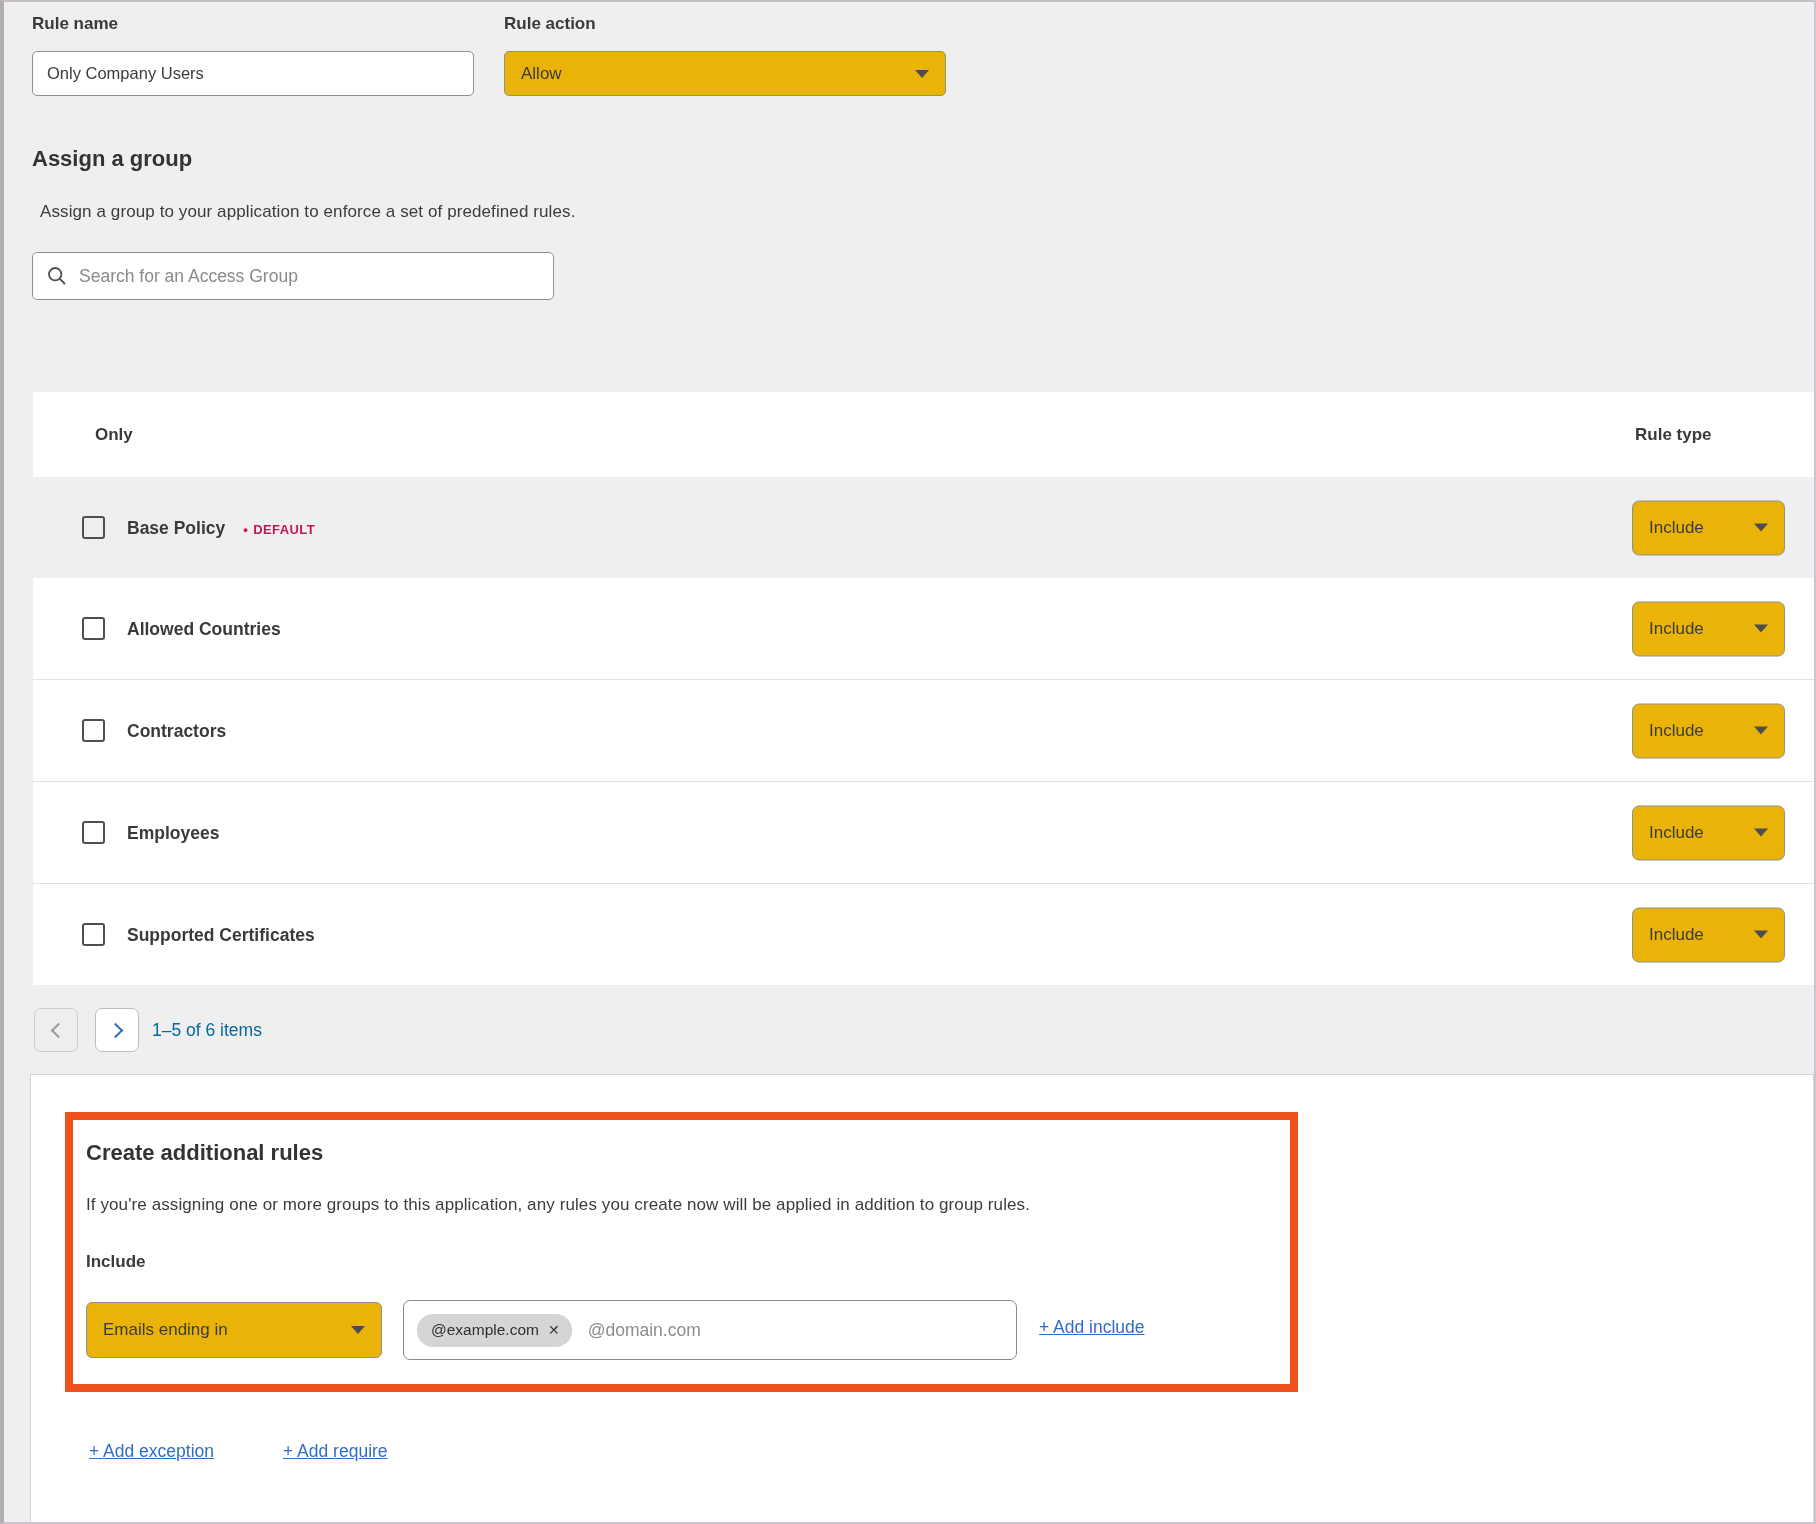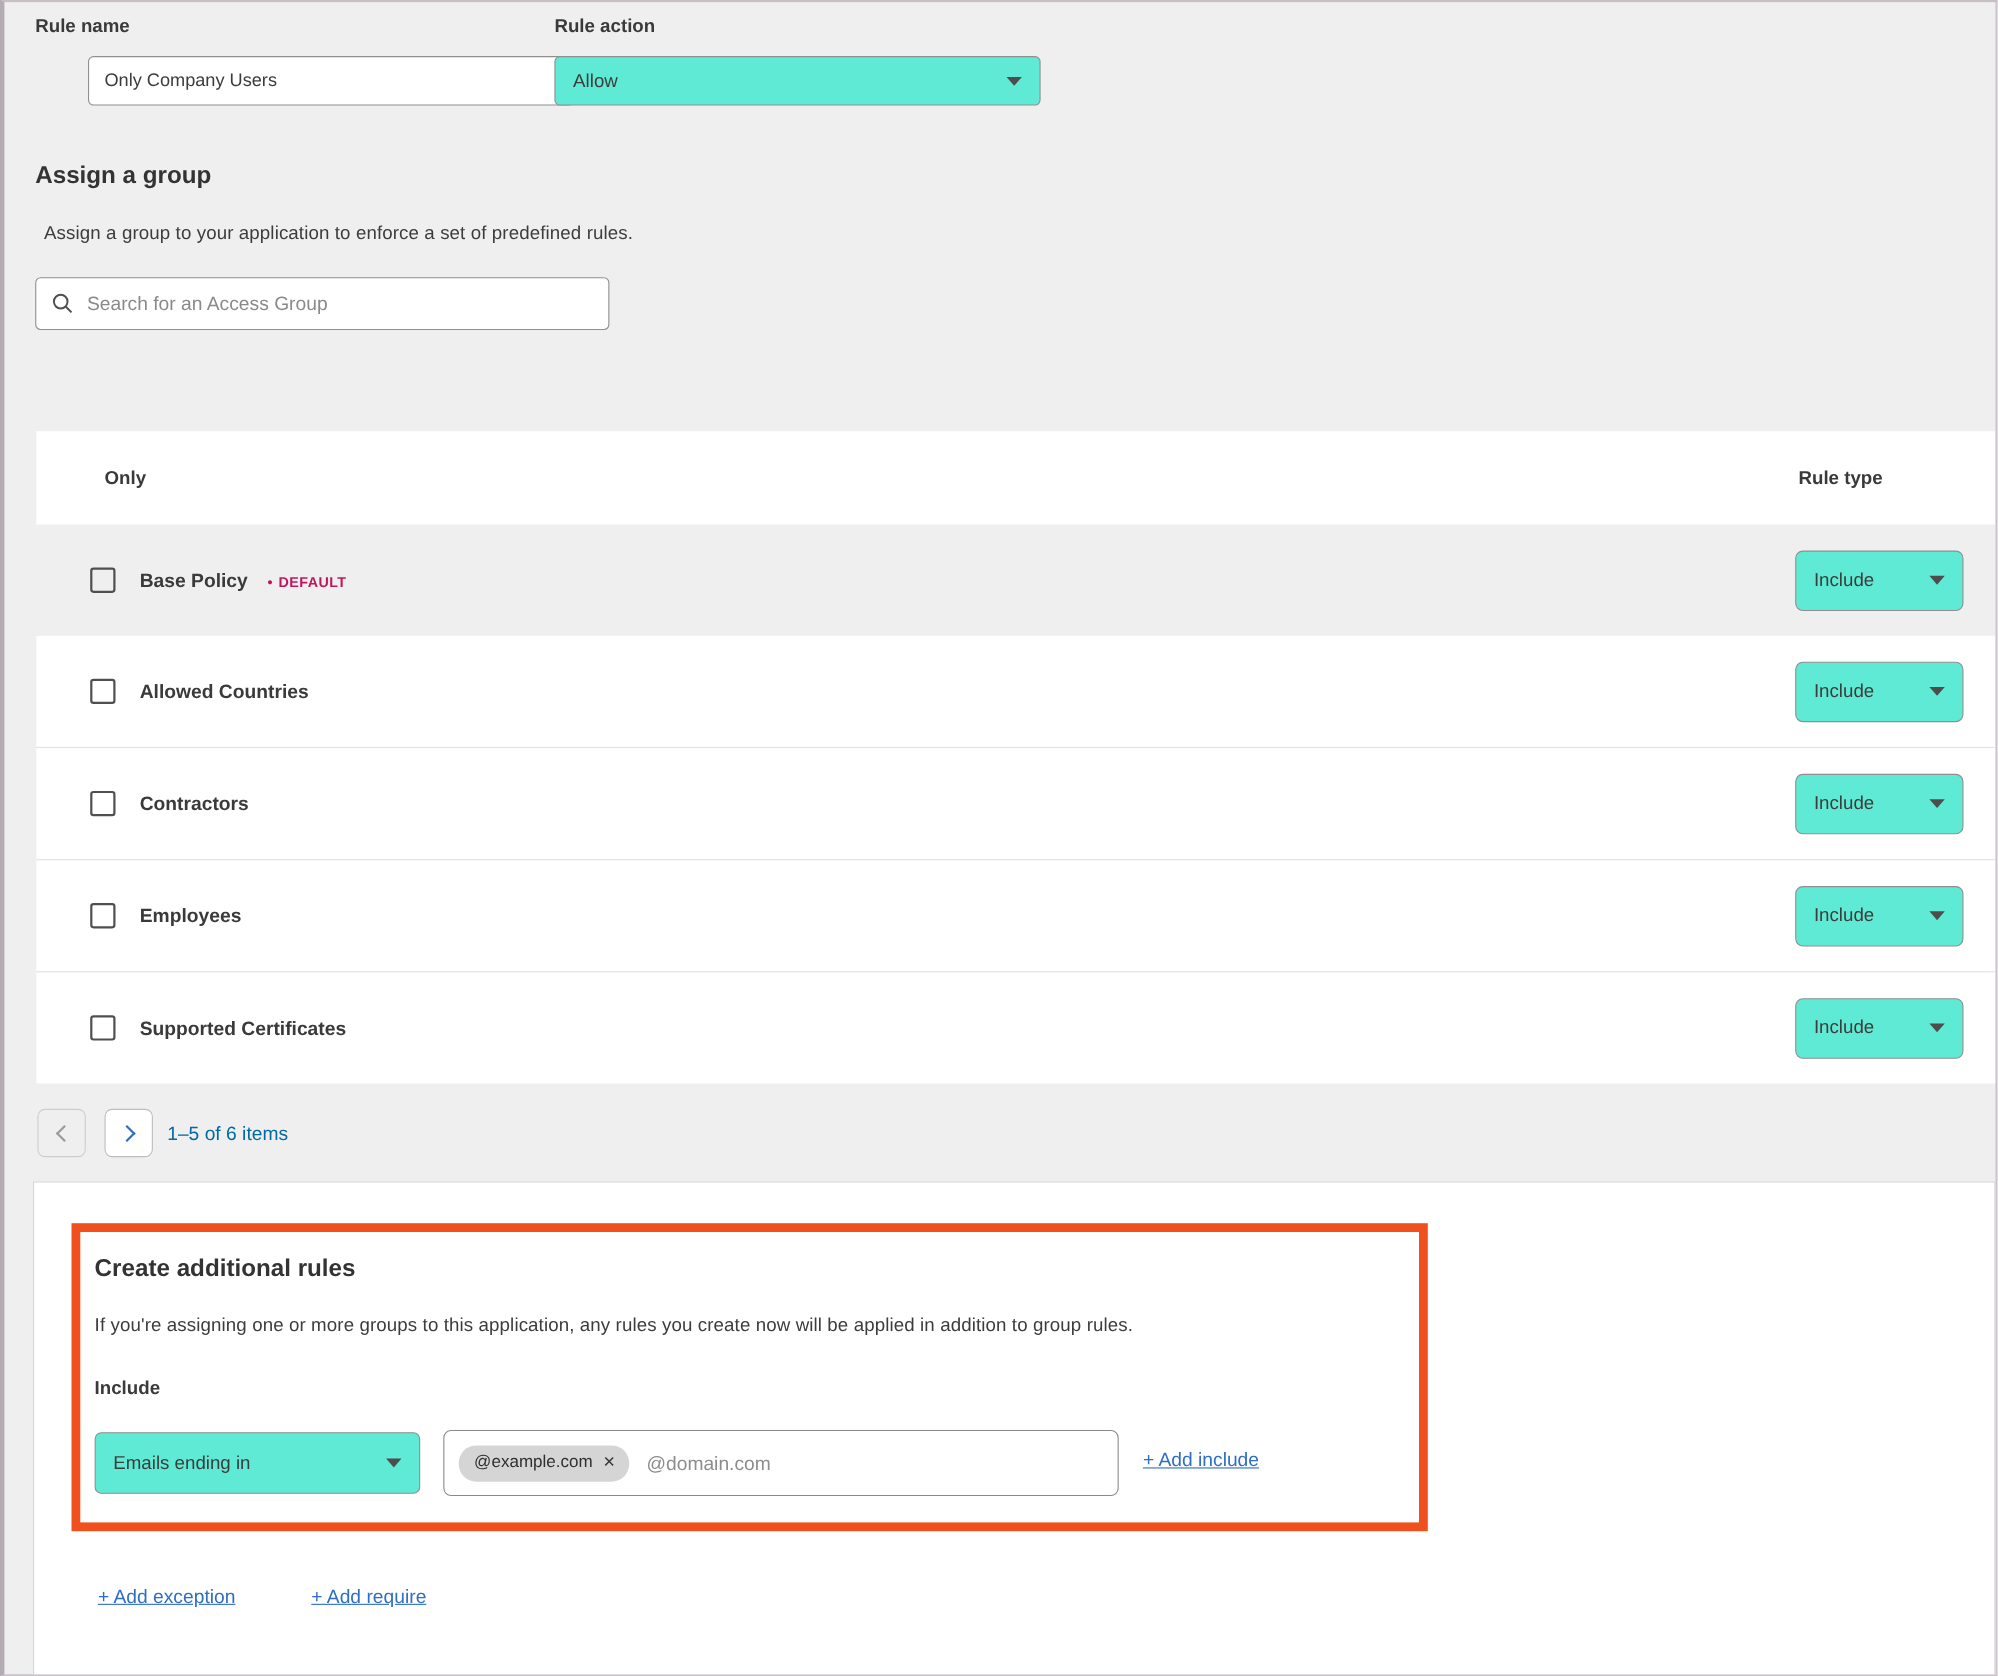--- a/index.html
+++ b/index.html
@@ -16,25 +16,24 @@
     overflow:hidden;
   }
   .abs{ position:absolute; }
 
   .field-label{ font-size:17px; font-weight:700; color:#3a3a3a; }
   .text-input{
     background:#fff; border:1.5px solid #8f8f8f; border-radius:5px;
     font-size:16.5px; color:#3c3c3c; width:100%; height:100%;
     padding:0 14px; outline:none;
     font-family:"Liberation Sans","DejaVu Sans",sans-serif;
-    margin-left:48px;
   }
 
   .select-box{
-    background:#5eead4; border:1.5px solid #8f8f8f; border-radius:5px;
+    background:#eab308; border:1.5px solid #8f8f8f; border-radius:5px;
     display:flex; align-items:center; justify-content:space-between;
     padding:0 16px; font-size:17px; color:#3c3c3c; cursor:pointer;
   }
   .caret{
     width:0; height:0; border-left:7px solid transparent;
     border-right:7px solid transparent; border-top:8px solid #4d4d4d;
   }
 
   .search-wrap{
     background:#fff; border:1.5px solid #8f8f8f; border-radius:5px;

